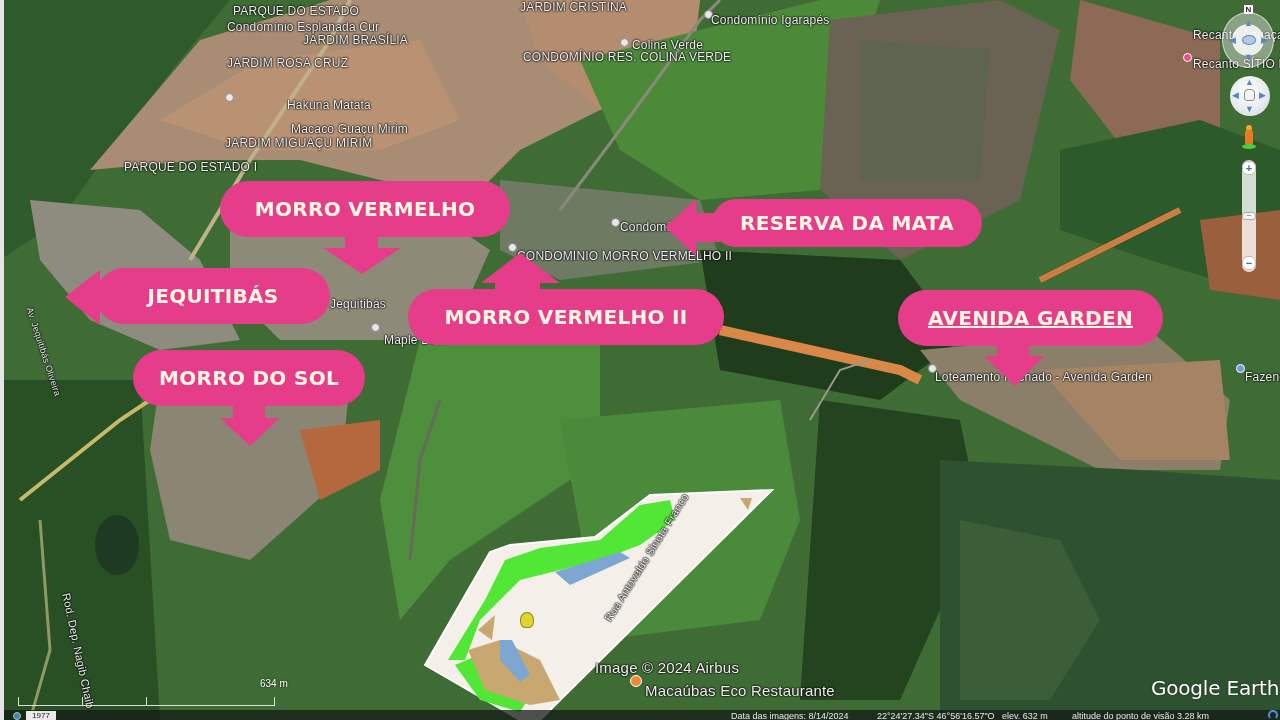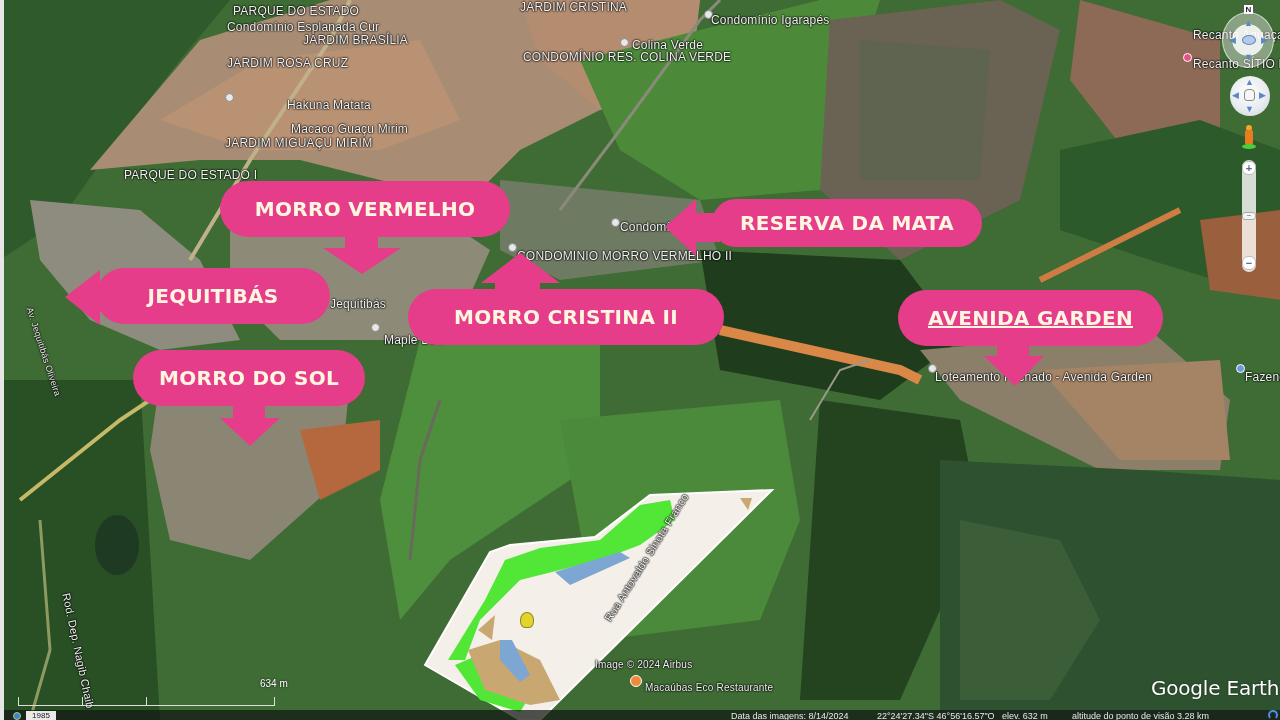--- a/index.html
+++ b/index.html
@@ -11,21 +11,21 @@
 
     
     .terrain { position: absolute; left: 0; top: 0; width: 1280px; height: 720px; }
 
     .map-label {
       position: absolute; color: #f2f2f2; font-size: 12px; white-space: nowrap;
       text-shadow: 0 0 2px #000, 0 0 2px #000, 0 0 1px #000;
       font-family: "Liberation Sans", sans-serif; letter-spacing: 0.2px;
     }
     .map-label.big { font-size: 15px; color: #fff; }
-    .map-label.med { font-size: 10px; }
+    .map-label.med { font-size: 15px; }
     .pin { position:absolute; width:9px; height:9px; border-radius:50%; background:#e8e8e8; border:1.5px solid #888; }
 
     
     .callout { position: absolute; }
     .callout .pill {
       position: absolute; background: #e63d8a; border-radius: 28px;
       display: flex; align-items: center; justify-content: center;
       color: #fff6e0; font-weight: bold; font-size: 20px; letter-spacing: 0.3px;
       font-family: "DejaVu Sans", sans-serif; white-space: nowrap;
     }
@@ -131,21 +131,21 @@
   <span class="pin" style="left:620px;top:38px;"></span>
   <span class="map-label" style="left:632px;top:38px;">Colina Verde</span>
   <span class="map-label" style="left:523px;top:50px;">CONDOMÍNIO RES. COLINA VERDE</span>
   <span class="pin" style="left:704px;top:10px;"></span>
   <span class="map-label" style="left:711px;top:13px;">Condomínio Igarapés</span>
   <span class="map-label" style="left:227px;top:56px;">JARDIM ROSA CRUZ</span>
   <span class="pin" style="left:225px;top:93px;"></span>
   <span class="map-label" style="left:287px;top:98px;">Hakuna Matata</span>
   <span class="map-label" style="left:291px;top:122px;">Macaco Guaçu Mirim</span>
   <span class="map-label" style="left:225px;top:136px;">JARDIM MIGUAÇU MIRIM</span>
-  <span class="map-label" style="left:124px;top:160px;margin-top:8px;">PARQUE DO ESTADO I</span>
+  <span class="map-label" style="left:124px;top:160px;">PARQUE DO ESTADO I</span>
   <span class="map-label" style="left:1193px;top:28px;">Recanto Aguaçaí</span>
   <span class="map-label" style="left:1193px;top:57px;">Recanto SÍTIO DOS AM</span>
   <span class="pin" style="left:1183px;top:53px;background:#e8508a;border-color:#fff;"></span>
   <span class="pin" style="left:611px;top:218px;"></span>
   <span class="map-label" style="left:620px;top:220px;">Condomín</span>
   <span class="pin" style="left:508px;top:243px;"></span>
   <span class="map-label" style="left:517px;top:249px;">CONDOMINIO MORRO VERMELHO II</span>
   <span class="map-label" style="left:330px;top:297px;">Jequitibás</span>
   <span class="pin" style="left:371px;top:323px;"></span>
   <span class="map-label" style="left:384px;top:333px;">Maple Bear</span>
@@ -179,21 +179,21 @@
     <svg style="left:0;top:0" width="1280" height="720">
         <path d="M233 405 L265 405 L265 418 L280 418 L250 446 L220 418 L233 418 Z" fill="#e63d8a"></path>
       </svg>
     <div class="pill" style="left:133px;top:350px;width:232px;height:56px;">MORRO DO SOL</div>
   </div>
 
   <div class="callout">
     <svg style="left:0;top:0" width="1280" height="720">
         <path d="M495 289 L495 283 L481 283 L520 253 L560 283 L540 283 L540 289 Z" fill="#e63d8a"></path>
       </svg>
-    <div class="pill" style="left:408px;top:289px;width:316px;height:56px;">MORRO CRISTINA II</div>
+    <div class="pill" style="left:408px;top:289px;width:316px;height:56px;">MORRO VERMELHO II</div>
   </div>
 
   <div class="callout">
     <svg style="left:0;top:0" width="1280" height="720">
         <path d="M696 213 L696 199 L665 227 L696 256 L696 242 L720 242 L720 213 Z" fill="#e63d8a"></path>
       </svg>
     <div class="pill" style="left:712px;top:199px;width:270px;height:48px;">RESERVA DA MATA</div>
   </div>
 
   <div class="callout">
@@ -232,19 +232,19 @@
   <div class="scale-tick" style="left:18px;"></div>
   <div class="scale-tick" style="left:82px;"></div>
   <div class="scale-tick" style="left:146px;"></div>
   <div class="scale-tick" style="left:274px;"></div>
   <span class="scale-label">634 m</span>
 
   <span class="ge-logo">Google Earth</span>
 
   <div class="status-bar"></div>
   <span class="tour-icon"></span>
-  <span class="year-box">1985</span>
+  <span class="year-box">1977</span>
   <span class="status-text" style="left:731px;">Data das imagens: 8/14/2024</span>
   <span class="status-text" style="left:877px;">22°24'27.34"S   46°56'16.57"O</span>
   <span class="status-text" style="left:1002px;">elev.  632 m</span>
   <span class="status-text" style="left:1072px;">altitude do ponto de visão   3.28 km</span>
   <span class="loading-icon"></span>
 </div>
 
 </body></html>

